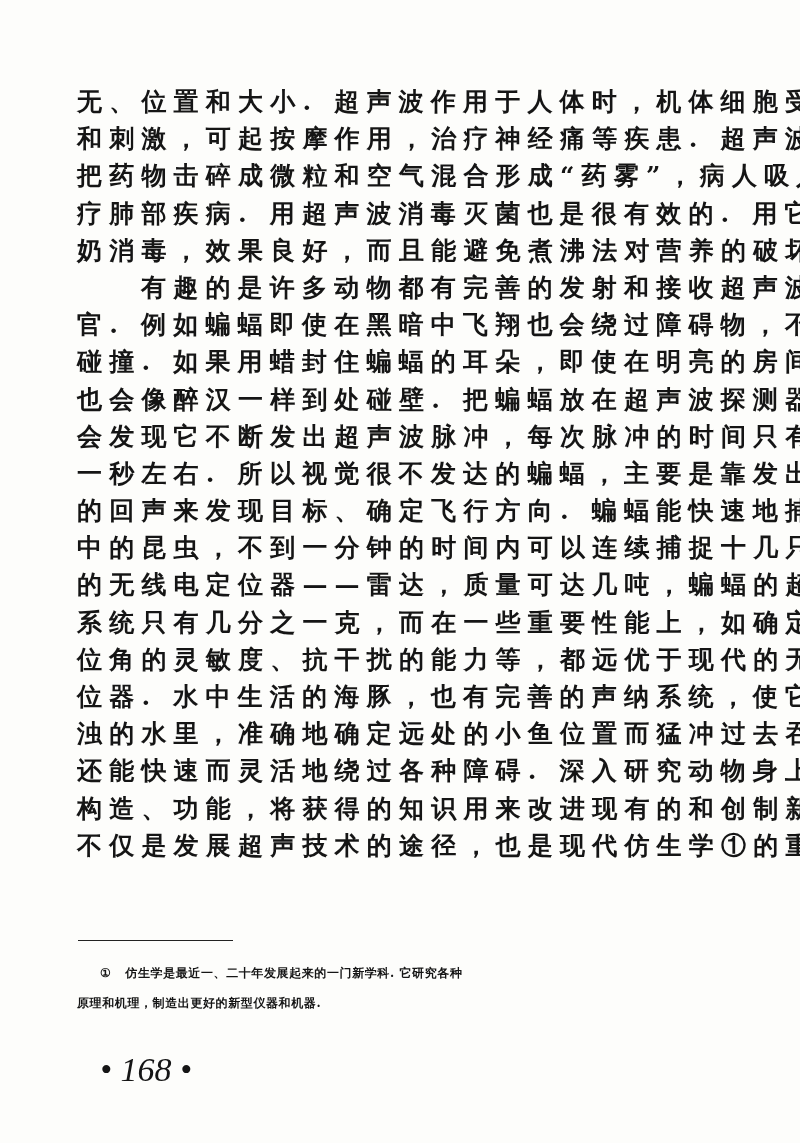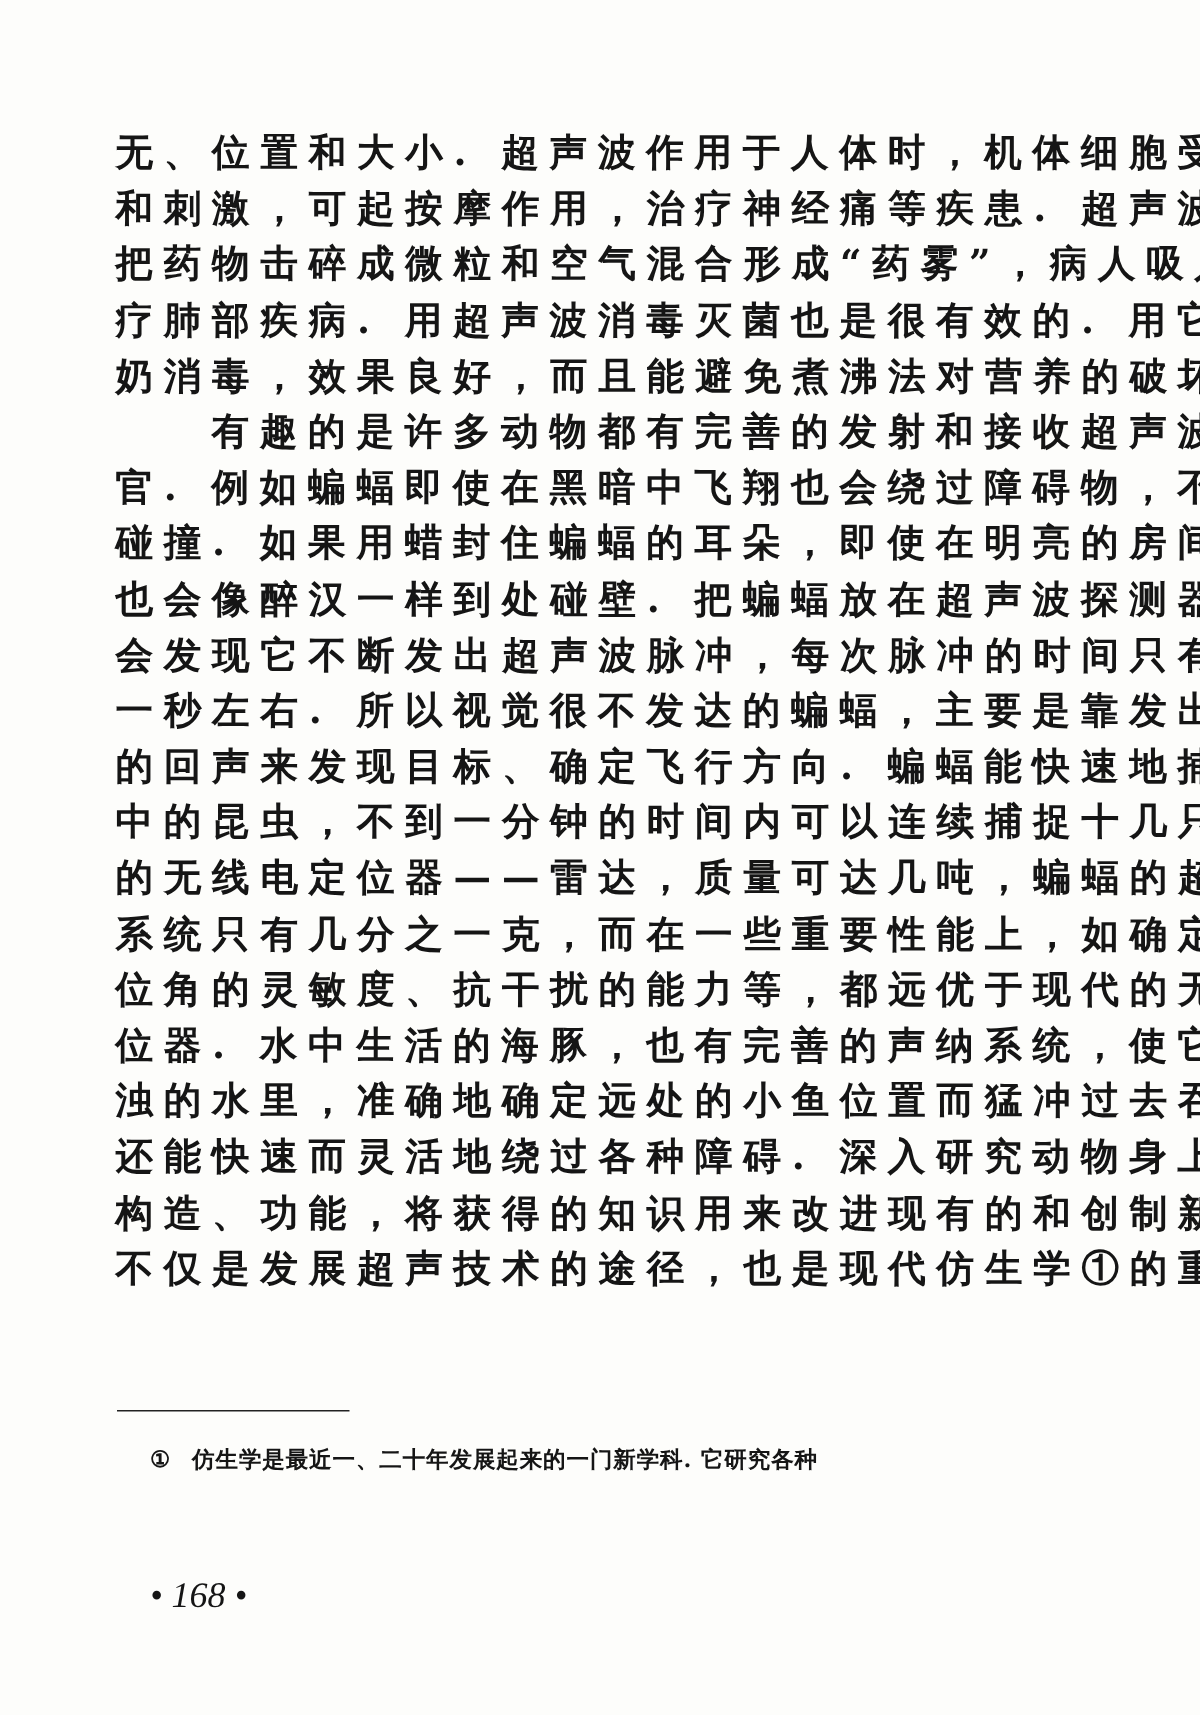--- a/index.html
+++ b/index.html
@@ -32,33 +32,33 @@
     width: 155px; height: 0;
     border-top: 1.5px solid #222;
   }
   .footnote {
     position: absolute;
     left: 77px; top: 958px;
     width: 630px;
   }
   .fn-line {
     height: 30px; line-height: 30px;
-    font-size: 15px;
+    font-size: 12px;
     font-weight: bold;
     letter-spacing: 0.6px;
     white-space: nowrap;
   }
   .fn-line.first { padding-left: 23px; }
   .fn-marker { margin-right: 14px; }
   .page-number {
     position: absolute;
     left: 100px; top: 1051px;
     font-family: "Liberation Serif", "DejaVu Serif", serif;
     font-style: italic;
-    font-size: 24px;
+    font-size: 34px;
   }
 </style>
 </head>
 <body>
 
 <div class="page">
   <div class="body-text">
     <div class="body-line">无、位置和大小. 超声波作用于人体时，机体细胞受到振荡</div>
     <div class="body-line">和刺激，可起按摩作用，治疗神经痛等疾患. 超声波还可以</div>
     <div class="body-line">把药物击碎成微粒和空气混合形成“药雾”，病人吸入可以治</div>
@@ -81,16 +81,17 @@
     <div class="body-line">构造、功能，将获得的知识用来改进现有的和创制新的设备，</div>
     <div class="body-line">不仅是发展超声技术的途径，也是现代仿生学①的重要课题.</div>
   </div>
 
   <div class="rule"></div>
 
   <div class="footnote">
     <div class="fn-line first">
       <span class="fn-marker">①</span><span>仿生学是最近一、二十年发展起来的一门新学科. 它研究各种</span>
     </div>
+    <div class="fn-line">原理和机理，制造出更好的新型仪器和机器.</div>
   </div>
 
   <div class="page-number">• 168 •</div>
 </div>
 
 </body></html>

